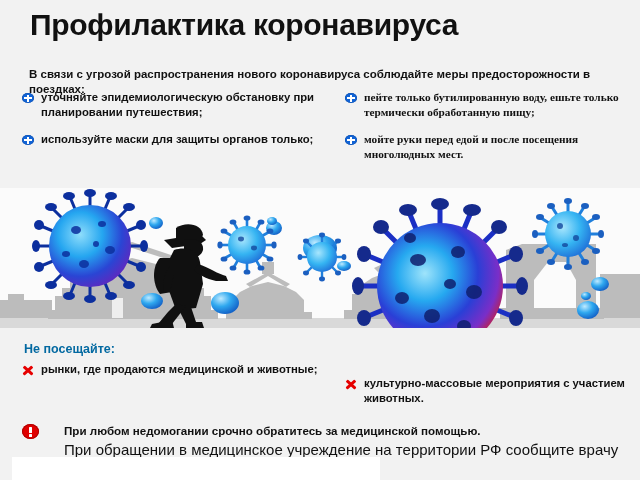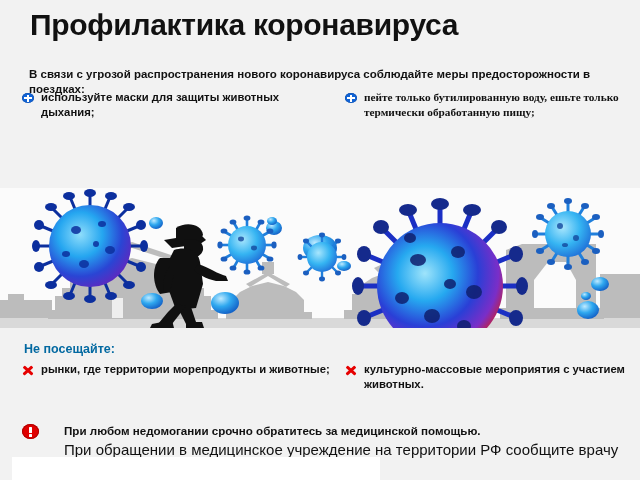--- a/index.html
+++ b/index.html
@@ -67,21 +67,21 @@
     background: #d9d9d9;
   }
   .illus svg { position: absolute; left: 0; top: 0; }
 
   
   .nv-head {
     position: absolute; left: 24px; top: 342px;
     font-size: 12.5px; font-weight: bold; color: #0369a1;
   }
   .nv-left  { position: absolute; left: 22px;  top: 362px; width: 310px; }
-  .nv-right { position: absolute; left: 345px; top: 362px; width: 290px; }
+  .nv-right { position: absolute; left: 345px; top: 376px; width: 290px; }
 
   
   .alert { position: absolute; left: 22px; top: 423px; width: 600px; display: flex; gap: 16px; }
   .mk-excl {
     position: relative; flex: 0 0 17px; width: 17px; height: 15px; margin-top: 1px;
     background: #e00000; border-radius: 50%;
     box-shadow: 0 0 0 1px #b00000 inset;
   }
   .mk-excl::before {
     content: ""; position: absolute; left: 7px; top: 3px;
@@ -106,28 +106,36 @@
 
 <div id="page">
 
   <div class="title">Профилактика коронавируса</div>
 
   <div class="intro">В связи с угрозой распространения нового коронавируса соблюдайте меры предосторожности в поездках:</div>
 
   <div class="col-left">
     <div class="bullet-row">
       <span class="mk-plus"></span>
-      <span class="txt">используйте маски для защиты животных дыхания;</span>
+      <span class="txt">уточняйте эпидемиологическую обстановку при планировании путешествия;</span>
+    </div>
+    <div class="bullet-row">
+      <span class="mk-plus"></span>
+      <span class="txt">используйте маски для защиты органов только;</span>
     </div>
   </div>
 
   <div class="col-right">
     <div class="bullet-row">
       <span class="mk-plus"></span>
       <span class="txt">пейте только бутилированную воду, ешьте только термически обработанную пищу;</span>
+    </div>
+    <div class="bullet-row">
+      <span class="mk-plus"></span>
+      <span class="txt">мойте руки перед едой и после посещения многолюдных мест.</span>
     </div>
   </div>
 
   <div class="illus">
     <div class="ground"></div>
     <svg width="640" height="140" viewBox="0 0 640 140">
       <defs>
         <radialGradient id="vbig" cx="38%" cy="40%" r="68%">
           <stop offset="0%" stop-color="#9fe4fb"></stop>
           <stop offset="32%" stop-color="#26a9f0"></stop>
@@ -424,21 +432,21 @@
         <path d="M186 134 L202 134 L204 140 L186 140 Z"></path>
       </g>
     </svg>
   </div>
 
   <div class="nv-head">Не посещайте:</div>
 
   <div class="nv-left">
     <div class="bullet-row">
       <span class="mk-x"></span>
-      <span class="txt">рынки, где территории морепродукты и животные;</span>
+      <span class="txt">рынки, где продаются медицинской и животные;</span>
     </div>
   </div>
 
   <div class="nv-right">
     <div class="bullet-row">
       <span class="mk-x"></span>
       <span class="txt">культурно-массовые мероприятия с участием животных.</span>
     </div>
   </div>
 

